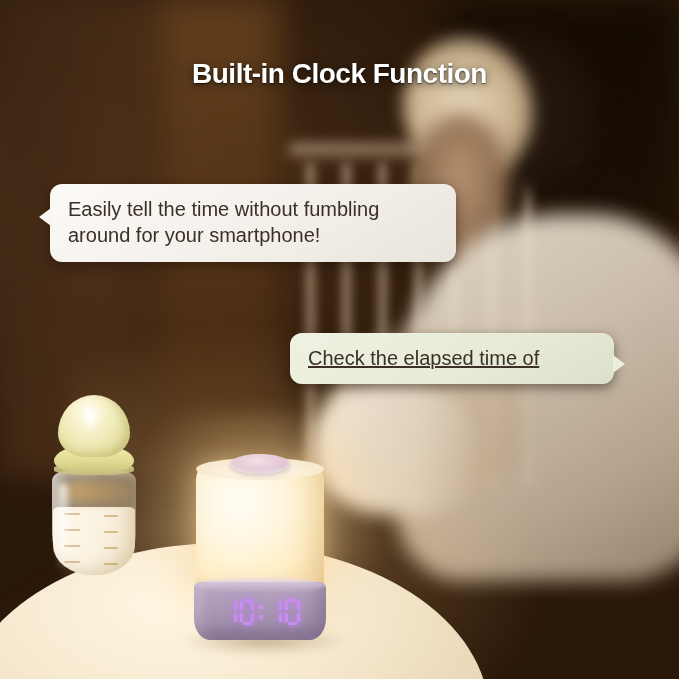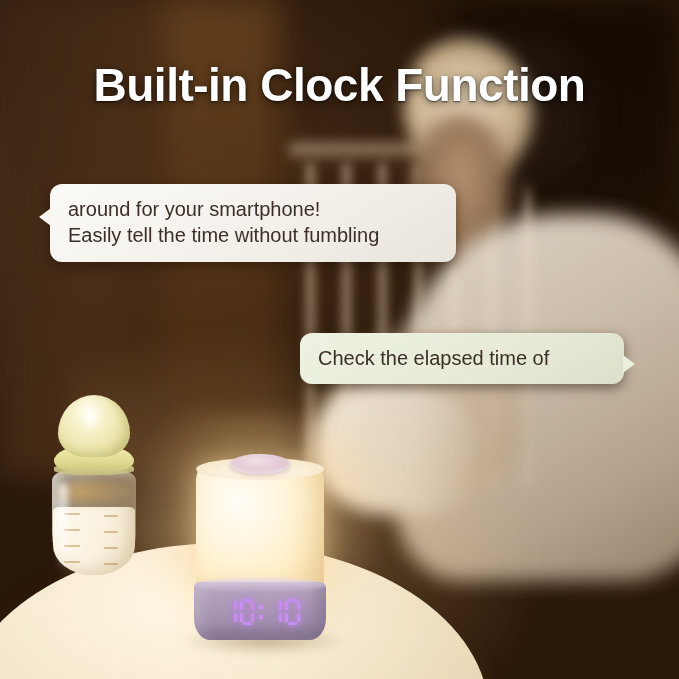--- a/index.html
+++ b/index.html
@@ -211,21 +211,21 @@
   .s-g{top:11px;}
   .colon{width:6px;height:26px;position:relative;margin:0 1px;}
   .cdot{position:absolute;left:1px;width:4px;height:4px;background:#c98ef0;border-radius:1px;
         box-shadow:0 0 5px rgba(201,142,240,.95);}
   .cdot.t{top:6px;}
   .cdot.b{top:16px;}
 
   
   .title{
     position:absolute;left:0;right:0;top:58px;text-align:center;
-    font-size:46px;font-weight:bold;color:#ffffff;
+    font-size:28px;font-weight:bold;color:#ffffff;
     letter-spacing:-.5px;
     text-shadow:0 2px 10px rgba(0,0,0,.55), 0 1px 2px rgba(0,0,0,.6);
   }
 
   
   .bubble{
     position:absolute;border-radius:12px;
     padding:12px 16px 13px 18px;
     font-size:20px;line-height:1.32;color:#3b2f27;
     box-shadow:0 4px 12px rgba(30,15,5,.5);
@@ -233,22 +233,23 @@
   .bubble-1{
     left:50px;top:184px;width:372px;
     background:linear-gradient(150deg,#fcfaf7 0%,#f2efe9 60%,#e9e4dc 100%);
   }
   .bubble-1 .tail{
     position:absolute;left:-11px;top:24px;width:0;height:0;
     border-top:9px solid transparent;border-bottom:9px solid transparent;
     border-right:12px solid #f8f5f1;
   }
   .bubble-2{
-    left:300px;top:333px;width:290px;
+    left:290px;top:333px;width:290px;
     background:linear-gradient(150deg,#eff2e2 0%,#e6ead6 60%,#dce0cb 100%);
+    text-decoration:underline;
   }
   .bubble-2 .tail{
     position:absolute;right:-11px;top:22px;width:0;height:0;
     border-top:9px solid transparent;border-bottom:9px solid transparent;
     border-left:12px solid #eaeedc;
   }
   .bubble .line{display:block;white-space:nowrap;}
 </style>
 </head>
 <body>
@@ -363,22 +364,22 @@
         <div class="seg sv s-f"></div>
         <div class="seg sh s-g off"></div>
       </div>
     </div>
   </div>
 
   <div class="title">Built-in Clock Function</div>
 
   <div class="bubble bubble-1">
     <div class="tail"></div>
+    <span class="line">Easily tell the time without fumbling</span>
     <span class="line">around for your smartphone!</span>
-    <span class="line">Easily tell the time without fumbling</span>
   </div>
 
   <div class="bubble bubble-2">
     <div class="tail"></div>
     <span class="line">Check the elapsed time of</span>
   </div>
 
 </div>
 
 </body></html>

